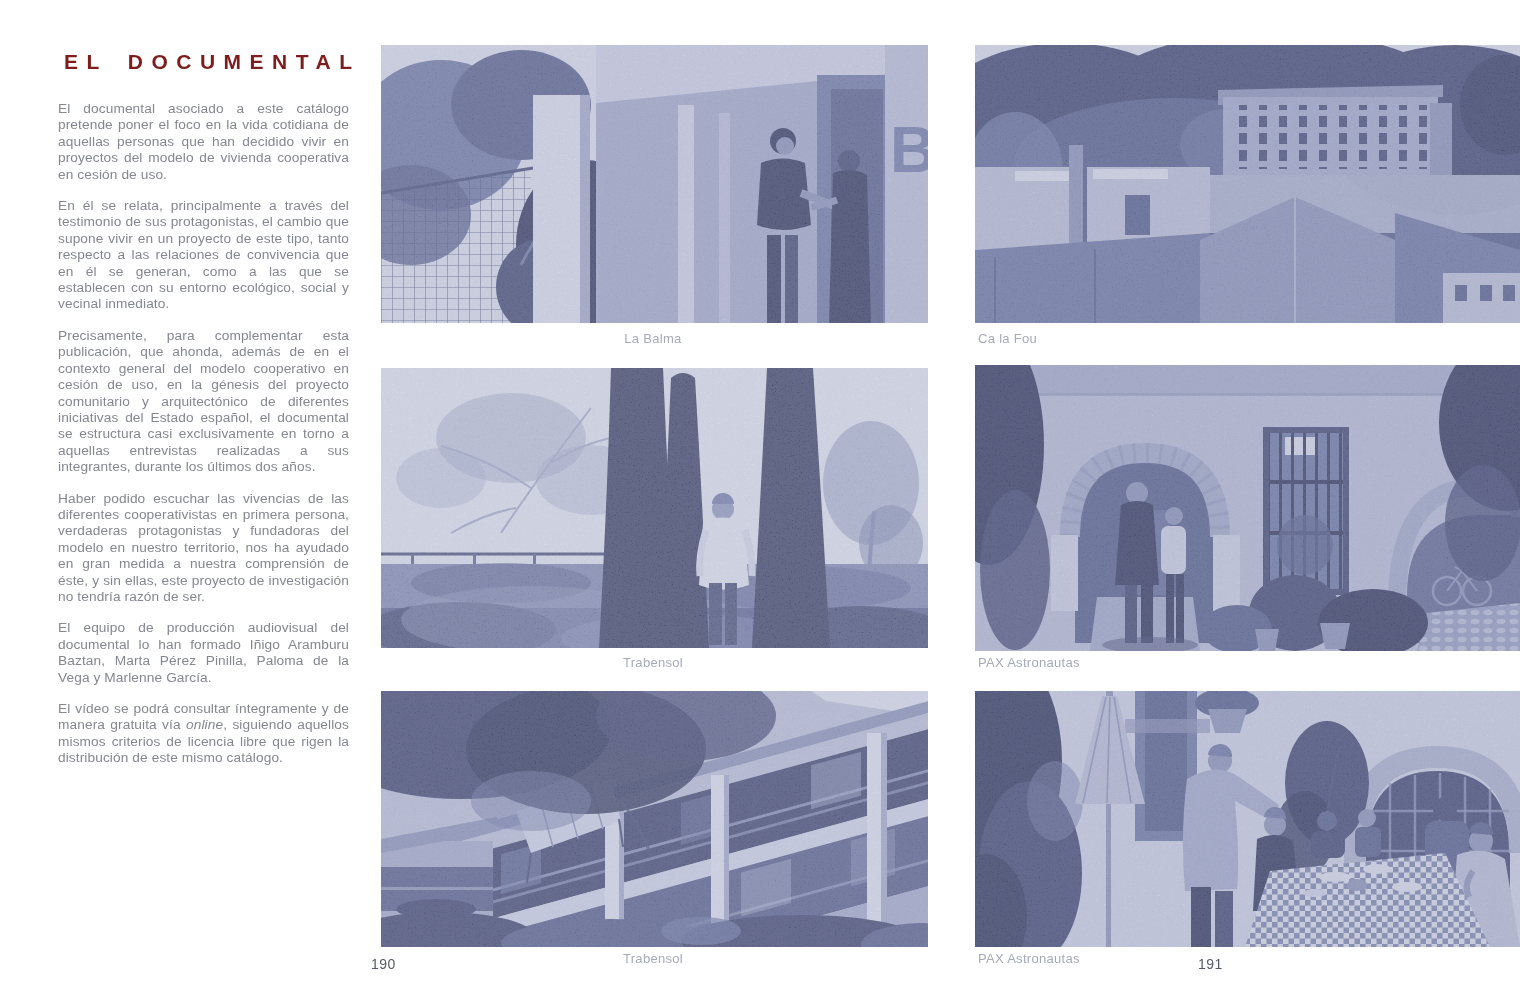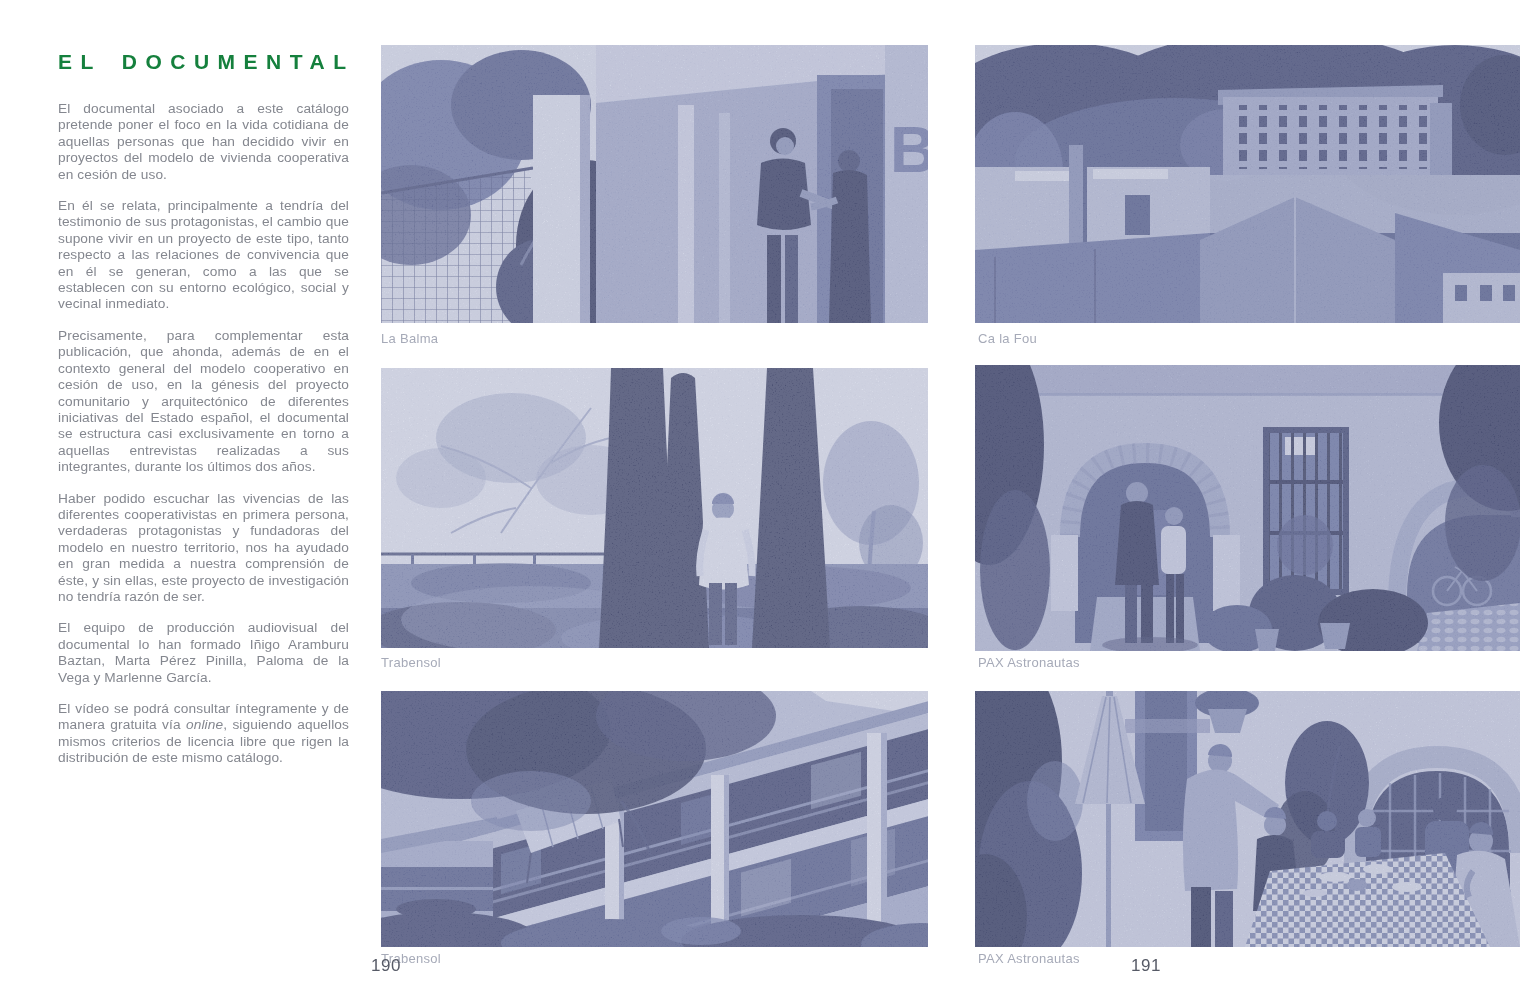--- a/index.html
+++ b/index.html
@@ -1,30 +1,30 @@
 <!DOCTYPE html>
 <html><head>
 <meta charset="utf-8">
 <style>
   html,body{margin:0;padding:0;background:#ffffff;}
   #canvas{position:relative;width:1520px;height:1000px;background:#ffffff;overflow:hidden;
           font-family:"Liberation Sans",sans-serif;}
   
   .article{position:absolute;left:50px;top:50px;width:299px;}
   .title{font-size:21px;font-weight:700;letter-spacing:8.5px;word-spacing:6px;
-         color:#15803d;margin:0 0 27px 8px;white-space:nowrap;}
+         color:#7f1d1d;margin:0 0 27px 14px;white-space:nowrap;}
   .para{font-size:13.7px;line-height:16.4px;color:#84878f;text-align:justify;
         margin:0 0 15px 8px;letter-spacing:.1px;}
   .para em{font-style:italic;}
   
   .photo{position:absolute;overflow:hidden;background:#cdd2e4;}
   .photo svg{display:block;width:100%;height:100%;}
   .caption{position:absolute;font-size:13px;color:#a6aab8;letter-spacing:.3px;text-align:right;}
-  .cap-r{text-align:left;}
-  .pagenum{position:absolute;font-size:17px;color:#565a66;letter-spacing:.5px;}
+  .cap-r{text-align:center;}
+  .pagenum{position:absolute;font-size:14px;color:#565a66;letter-spacing:.5px;}
   
   .d1{fill:#20264a}.d2{fill:#333a64}.d3{fill:#4d5684}
   .m1{fill:#6a74a2}.m2{fill:#8d96ba}
   .l1{fill:#aab1cf}.l2{fill:#c6cbe0}.l3{fill:#dfe2f0}.w{fill:#eef0f8}
   .sd{stroke:#39406b}.sm{stroke:#8d96ba}.sl{stroke:#dfe2f0}
   text.bglyph{fill:#6d77a6;font-family:"Liberation Sans",sans-serif;font-weight:700;}
 </style>
 </head>
 <body>
 
@@ -57,21 +57,21 @@
     <rect x="4" width="3" height="200" fill="#232949"></rect>
   </pattern>
 </defs>
 </svg>
 
 <div id="canvas">
 
   <div class="article">
     <h1 class="title">EL DOCUMENTAL</h1>
     <p class="para">El documental asociado a este catálogo pretende poner el foco en la vida cotidiana de aquellas personas que han decidido vivir en proyectos del modelo de vivienda cooperativa en cesión de uso.</p>
-    <p class="para">En él se relata, principalmente a tendría del testimonio de sus protagonistas, el cambio que supone vivir en un proyecto de este tipo, tanto respecto a las relaciones de convivencia que en él se generan, como a las que se establecen con su entorno ecológico, social y vecinal inmediato.</p>
+    <p class="para">En él se relata, principalmente a través del testimonio de sus protagonistas, el cambio que supone vivir en un proyecto de este tipo, tanto respecto a las relaciones de convivencia que en él se generan, como a las que se establecen con su entorno ecológico, social y vecinal inmediato.</p>
     <p class="para">Precisamente, para complementar esta publicación, que ahonda, además de en el contexto general del modelo cooperativo en cesión de uso, en la génesis del proyecto comunitario y arquitectónico de diferentes iniciativas del Estado español, el documental se estructura casi exclusivamente en torno a aquellas entrevistas realizadas a sus integrantes, durante los últimos dos años.</p>
     <p class="para">Haber podido escuchar las vivencias de las diferentes cooperativistas en primera persona, verdaderas protagonistas y fundadoras del modelo en nuestro territorio, nos ha ayudado en gran medida a nuestra comprensión de éste, y sin ellas, este proyecto de investigación no tendría razón de ser.</p>
     <p class="para">El equipo de producción audiovisual del documental lo han formado Iñigo Aramburu Baztan, Marta Pérez Pinilla, Paloma de la Vega y Marlenne García.</p>
     <p class="para"><span>El vídeo se podrá consultar íntegramente y de manera gratuita vía </span><em>online</em><span>, siguiendo aquellos mismos criterios de licencia libre que rigen la distribución de este mismo catálogo.</span></p>
   </div>
 
   <div class="photo" style="left:381px;top:45px;width:547px;height:278px">
     <svg viewBox="0 0 547 278" preserveAspectRatio="none">
       <rect width="547" height="278" class="l2"></rect>
       <g>
@@ -398,15 +398,15 @@
   </div>
 
   <div class="caption cap-r" style="left:381px;top:331px;width:544px">La Balma</div>
   <div class="caption" style="left:978px;top:331px">Ca la Fou</div>
   <div class="caption cap-r" style="left:381px;top:655px;width:544px">Trabensol</div>
   <div class="caption" style="left:978px;top:655px">PAX Astronautas</div>
   <div class="caption cap-r" style="left:381px;top:951px;width:544px">Trabensol</div>
   <div class="caption" style="left:978px;top:951px">PAX Astronautas</div>
 
   <div class="pagenum" style="left:371px;top:956px">190</div>
-  <div class="pagenum" style="left:1131px;top:956px">191</div>
+  <div class="pagenum" style="left:1198px;top:956px">191</div>
 
 </div>
 
 </body></html>

